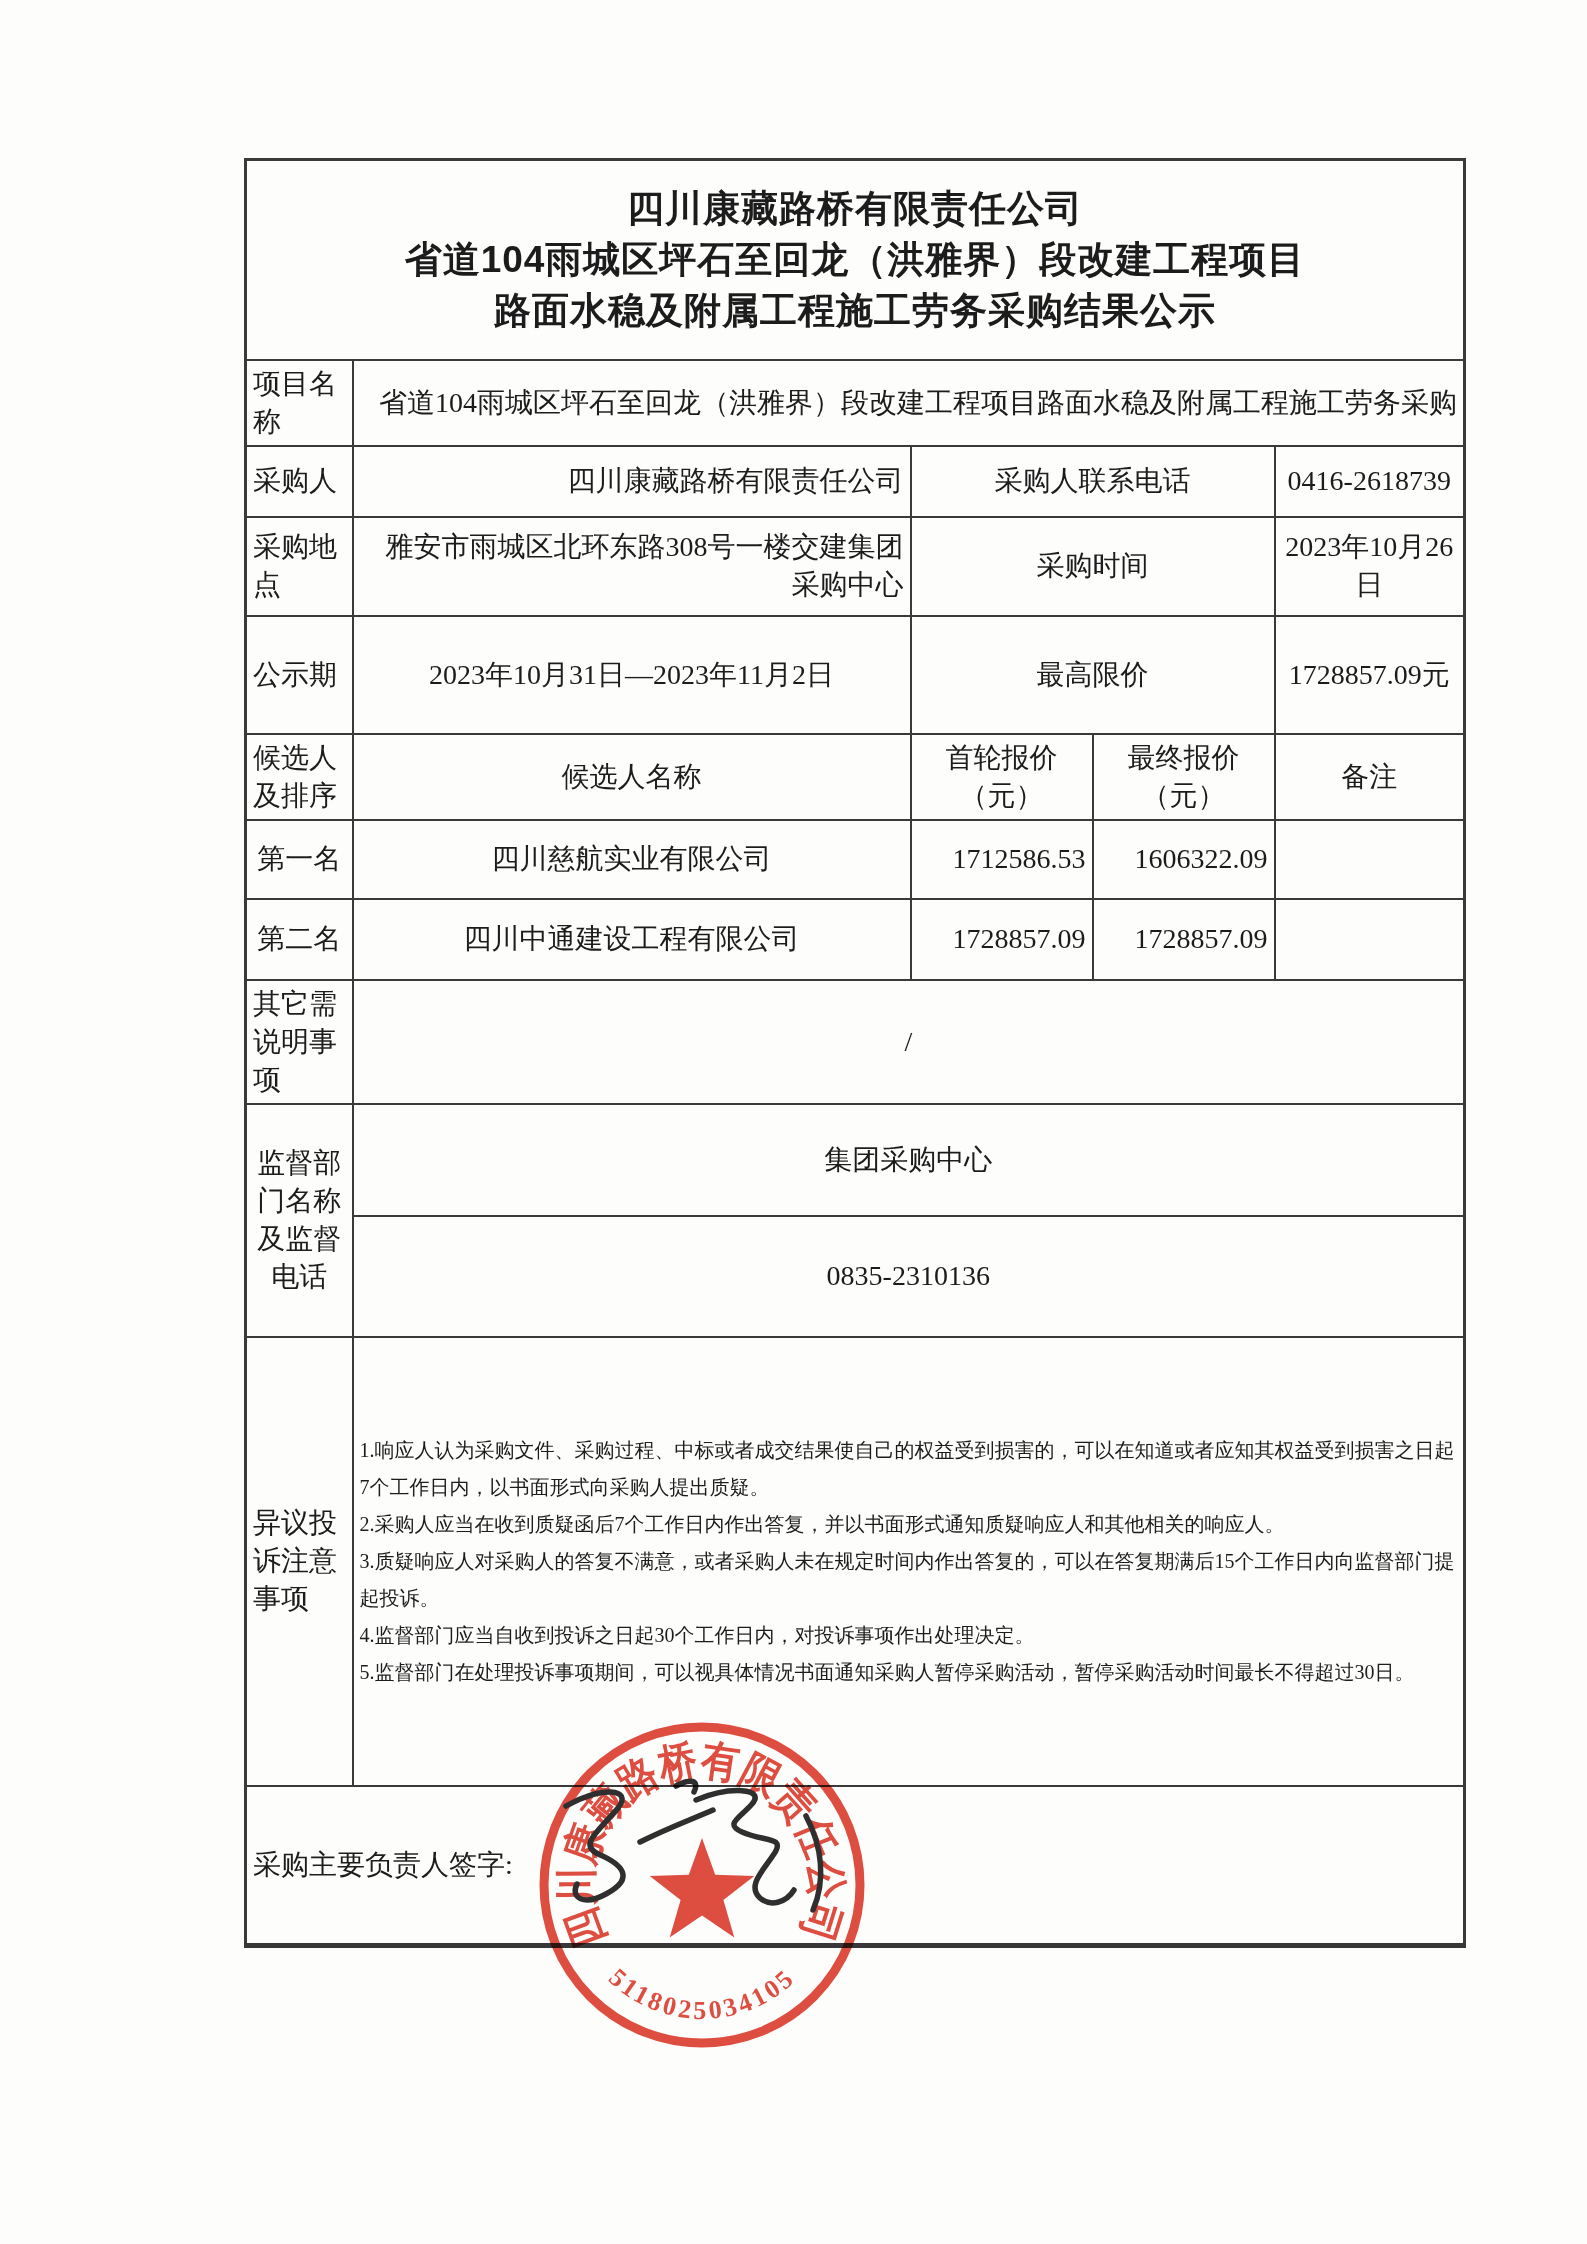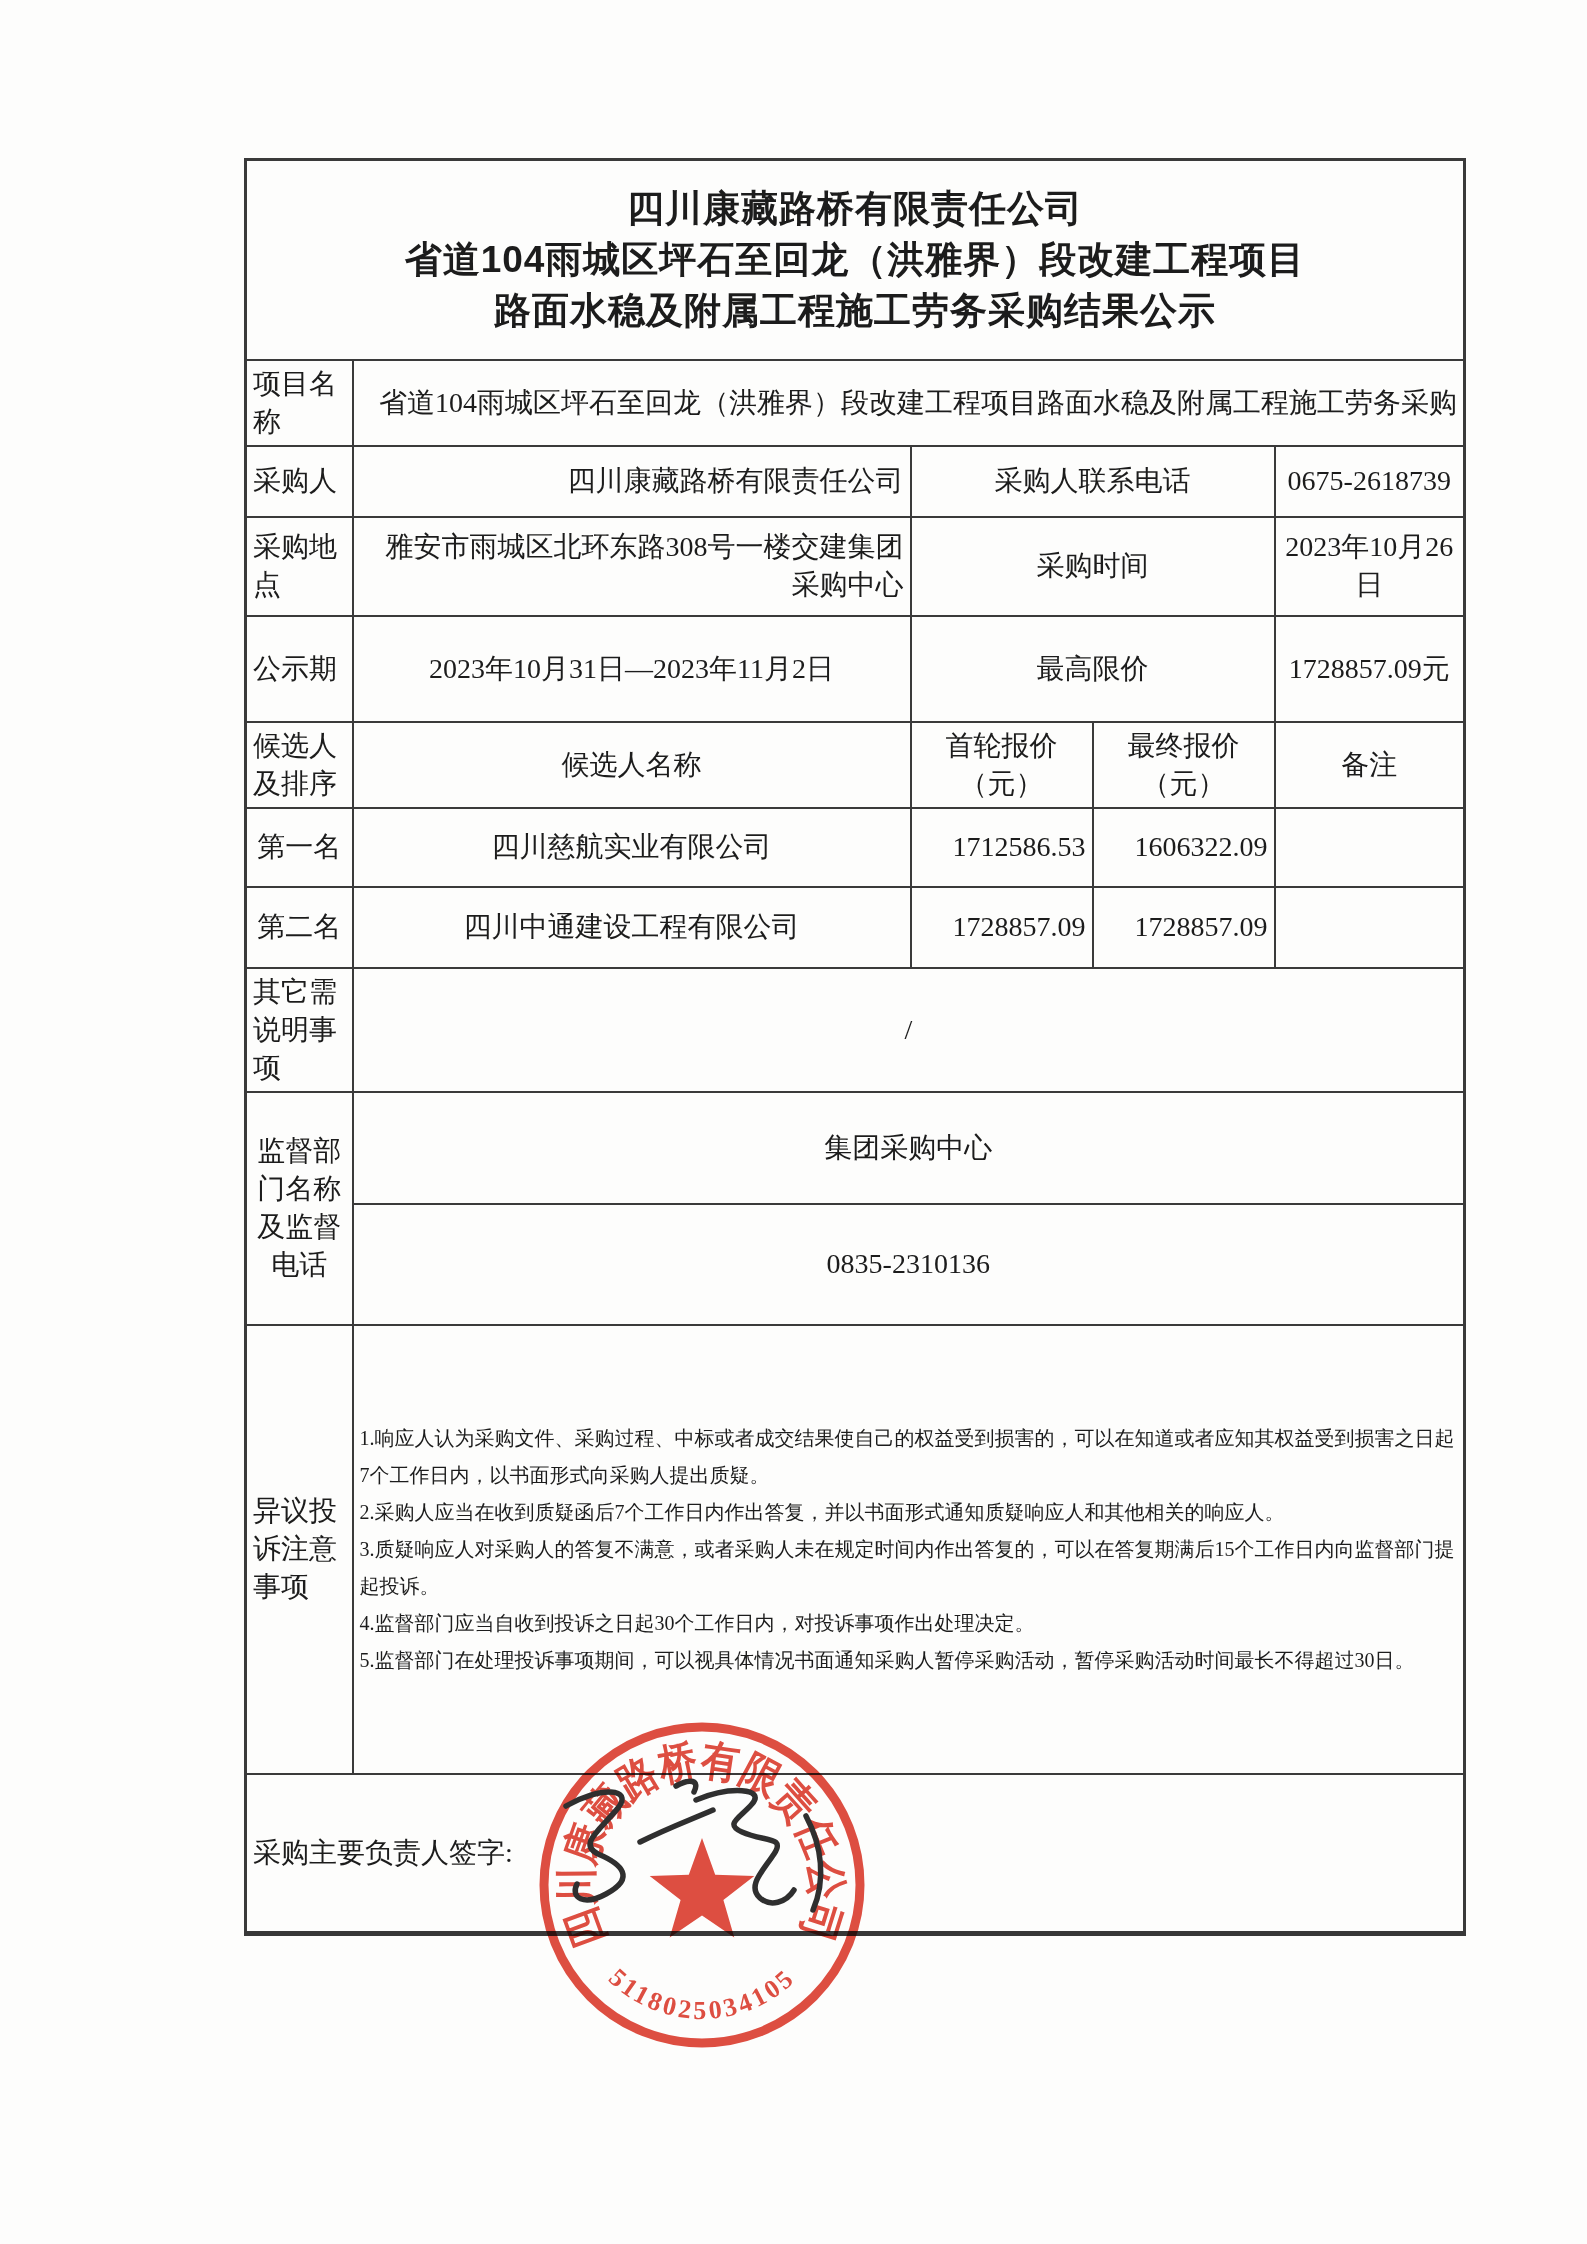--- a/index.html
+++ b/index.html
@@ -43,21 +43,21 @@
   .prewrap { white-space:pre-line; text-align:center; }
   .obj-cell { padding:8px 10px 8px 6px; }
   .obj-item { font-size:20px; line-height:37px; }
   .sig-cell { padding-left:5px; }
   .slash { font-size:30px; }
   
   tr.r-title { height:200px; }
   tr.r-pname { height:83px; }
   tr.r-buyer { height:71px; }
   tr.r-loc   { height:99px; }
-  tr.r-pub   { height:106px; }
+  tr.r-pub   { height:118px; }
   tr.r-chead { height:83px; }
   tr.r-c1    { height:79px; }
   tr.r-c2    { height:81px; }
   tr.r-other { height:97px; }
   tr.r-supa  { height:112px; }
   tr.r-supb  { height:121px; }
   tr.r-obj   { height:449px; }
   tr.r-sig   { height:160px; }
   .stamp-layer {
     position:absolute; left:0; top:0;
@@ -92,21 +92,21 @@
 
     <tr class="r-pname">
       <td class="lbl">项目名称</td>
       <td colspan="4" class="val-left">省道104雨城区坪石至回龙（洪雅界）段改建工程项目路面水稳及附属工程施工劳务采购</td>
     </tr>
 
     <tr class="r-buyer">
       <td class="lbl">采购人</td>
       <td class="val-left">四川康藏路桥有限责任公司</td>
       <td colspan="2" class="val-center">采购人联系电话</td>
-      <td class="val-center">0675-2618739</td>
+      <td class="val-center">0416-2618739</td>
     </tr>
 
     <tr class="r-loc">
       <td class="lbl">采购地点</td>
       <td class="val-left">雅安市雨城区北环东路308号一楼交建集团采购中心</td>
       <td colspan="2" class="val-center">采购时间</td>
       <td class="val-center">2023年10月26日</td>
     </tr>
 
     <tr class="r-pub">

